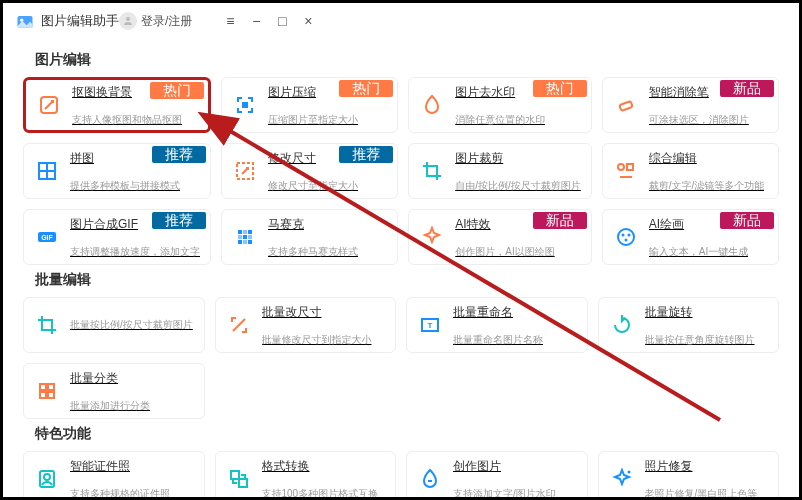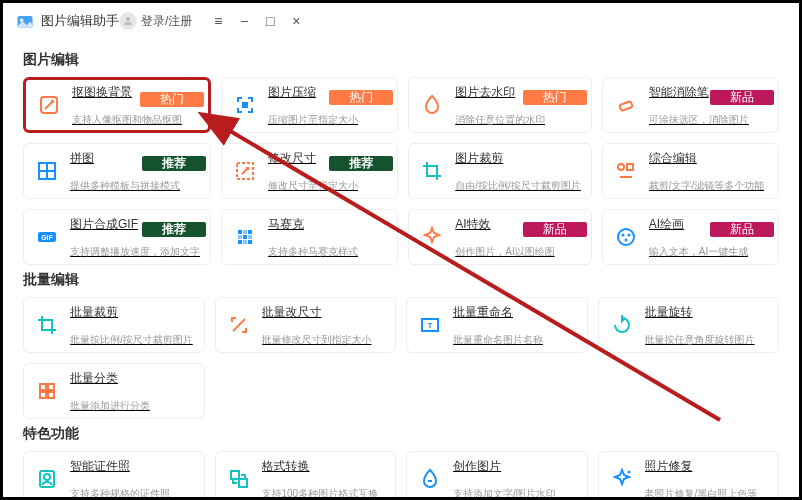--- a/index.html
+++ b/index.html
@@ -2,38 +2,38 @@
 <html><head>
 <meta charset="utf-8">
 <style>
   * { box-sizing: border-box; margin: 0; padding: 0; }
   body { font-family: "Microsoft YaHei", Arial, sans-serif; background: #fff; width: 802px; height: 500px; overflow: hidden; border: 3px solid #000; }
   
   .titlebar { display: flex; align-items: center; justify-content: flex-start; padding: 6px 12px; height: 36px; }
   .titlebar-left { display: flex; align-items: center; gap: 6px; }
   .app-logo { width: 20px; height: 20px; }
   .app-title { font-size: 13px; color: #333; font-weight: 500; }
-  .titlebar-right { display: flex; align-items: center; gap: 8px; }
+  .titlebar-right { display: flex; align-items: center; gap: 20px; }
   .user-area { display: flex; align-items: center; gap: 4px; font-size: 12px; color: #555; }
   .avatar-circle { width: 18px; height: 18px; border-radius: 50%; background: #e8e8e8; display: flex; align-items: center; justify-content: center; }
   .win-ctrl { display: flex; gap: 10px; font-size: 14px; color: #555; margin-left: 10px; }
   .win-btn { cursor: pointer; width: 16px; text-align: center; }
   
   .content { padding: 6px 20px 10px 20px; }
-  .section-title { font-size: 14px; font-weight: 600; color: #333; margin: 6px 0 8px 0; }
+  .section-title { font-size: 14px; font-weight: 600; color: #333; margin: 6px 0 8px 12px; }
   
   .grid { display: grid; grid-template-columns: repeat(4, 1fr); gap: 10px; }
   .card { border: 1px solid #eee; border-radius: 6px; padding: 10px 10px; display: flex; align-items: center; gap: 10px; position: relative; cursor: pointer; background: #fff; height: 56px; }
   .card-icon { width: 26px; height: 26px; flex-shrink: 0; display: flex; align-items: center; justify-content: center; }
   .card-text { display: flex; flex-direction: column; gap: 12px; overflow: hidden; text-decoration: underline; }
   .card-title { font-size: 12px; color: #333; font-weight: 500; white-space: nowrap; }
   .card-desc { font-size: 10px; color: #999; white-space: nowrap; overflow: hidden; text-overflow: ellipsis; }
-  .badge { position: absolute; top: 12px; right: 4px; font-size: 12px; padding: 1px 20px; border-radius: 2px; color: #fff; line-height: 1.1; }
+  .badge { position: absolute; top: 2px; right: 4px; font-size: 14px; padding: 1px 13px; border-radius: 2px; color: #fff; line-height: 1.1; }
   .badge.hot { background: #ff7a45; }
-  .badge.rec { background: #14532d; font-weight: bold; }
+  .badge.rec { background: #0369a1; }
   .badge.new { background: #be185d; }
   
   .highlight-box { border: 3px solid #b91c1c !important; }
   
   .arrow-overlay { position: absolute; pointer-events: none; }
 </style>
 </head>
 <body>
 
 <div class="titlebar">
@@ -234,21 +234,20 @@
 
   <div class="section-title">批量编辑</div>
   <div class="grid" id="grid-batch">
       <div class="card">
         <span class="card-icon">
           <svg viewBox="0 0 24 24" width="24" height="24">
             <path d="M7 3v14h14M3 7h14v14" stroke="#13c2c2" stroke-width="2" fill="none"></path>
           </svg>
         </span>
         <div class="card-text">
-          <span class="card-title">批量裁剪</span>
           <span class="card-desc">批量按比例/按尺寸裁剪图片</span>
         </div>
       </div>
       <div class="card">
         <span class="card-icon">
           <svg viewBox="0 0 24 24" width="24" height="24">
             <path d="M5 9V5h4M19 15v4h-4" stroke="#ff7a45" stroke-width="2" fill="none"></path>
             <path d="M6 18L18 6" stroke="#ff7a45" stroke-width="2"></path>
           </svg>
         </span>

